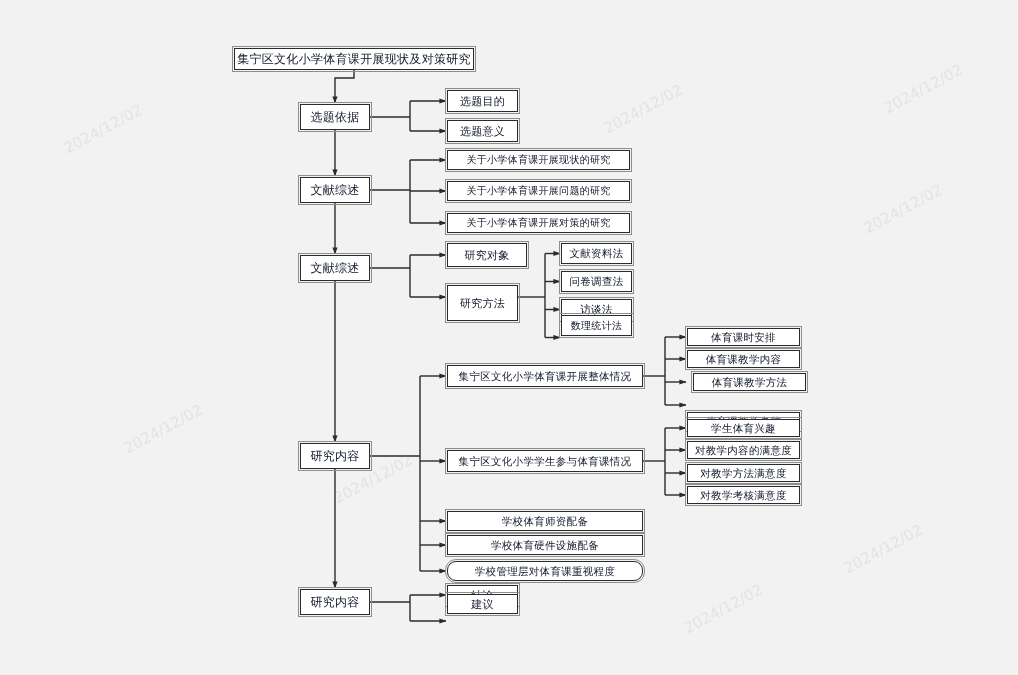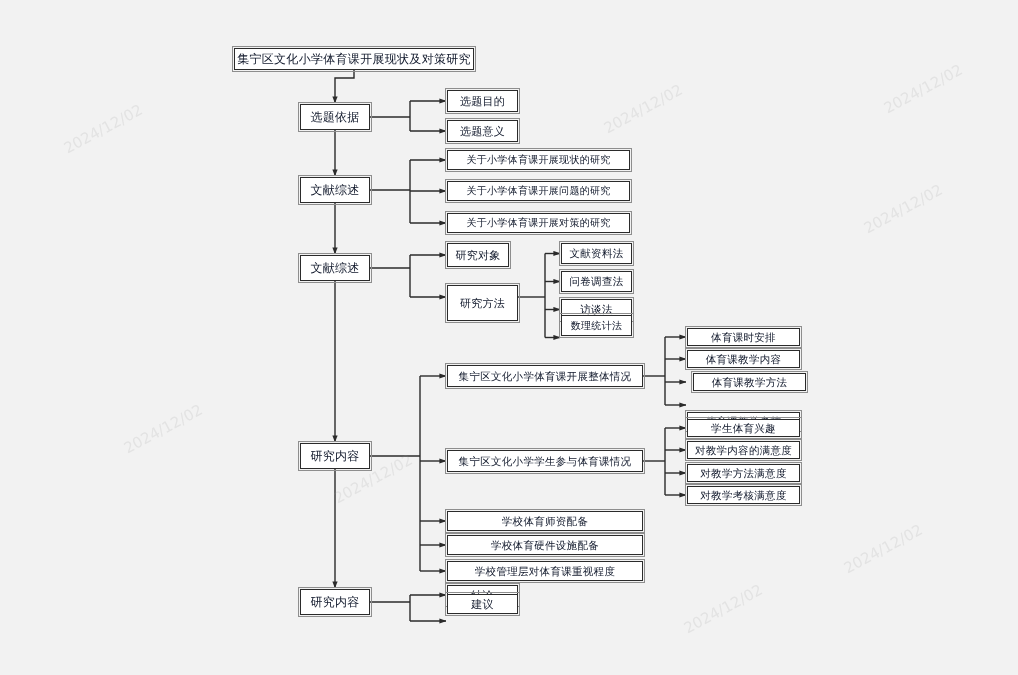--- a/index.html
+++ b/index.html
@@ -137,21 +137,21 @@
       </div>
       <div class="node" style="left: 447px; top: 150px; width: 183px; height: 20px; font-size: 10px;">
         <span>关于小学体育课开展现状的研究</span>
       </div>
       <div class="node" style="left: 447px; top: 181px; width: 183px; height: 20px; font-size: 10px;">
         <span>关于小学体育课开展问题的研究</span>
       </div>
       <div class="node" style="left: 447px; top: 213px; width: 183px; height: 20px; font-size: 10px;">
         <span>关于小学体育课开展对策的研究</span>
       </div>
-      <div class="node" style="left: 447px; top: 243px; width: 62px; height: 24px; font-size: 11px;">
+      <div class="node" style="left: 447px; top: 243px; width: 80px; height: 24px; font-size: 11px;">
         <span>研究对象</span>
       </div>
       <div class="node" style="left: 447px; top: 285px; width: 71px; height: 36px; font-size: 11px;">
         <span>研究方法</span>
       </div>
       <div class="node" style="left: 561px; top: 243px; width: 71px; height: 21px; font-size: 10.5px;">
         <span>文献资料法</span>
       </div>
       <div class="node" style="left: 561px; top: 271px; width: 71px; height: 21px; font-size: 10.5px;">
         <span>问卷调查法</span>
@@ -191,21 +191,21 @@
       </div>
       <div class="node" style="left: 687px; top: 486px; width: 113px; height: 18px; font-size: 10.5px;">
         <span>对教学考核满意度</span>
       </div>
       <div class="node" style="left: 447px; top: 511px; width: 196px; height: 20px; font-size: 10.5px;">
         <span>学校体育师资配备</span>
       </div>
       <div class="node" style="left: 447px; top: 535px; width: 196px; height: 20px; font-size: 10.5px;">
         <span>学校体育硬件设施配备</span>
       </div>
-      <div class="node" style="left: 447px; top: 561px; width: 196px; height: 20px; font-size: 10.5px;">
+      <div class="node" style="left: 447px; top: 561px; width: 196px; height: 20px; font-size: 10.5px; border-radius: 9px;">
         <span>学校管理层对体育课重视程度</span>
       </div>
       <div class="node" style="left: 447px; top: 585px; width: 71px; height: 20px; font-size: 11px;">
         <span>结论</span>
       </div>
       <div class="node" style="left: 447px; top: 594px; width: 71px; height: 20px; font-size: 11px;">
         <span>建议</span>
       </div>
     </div>
   <div id="wm-layer">

